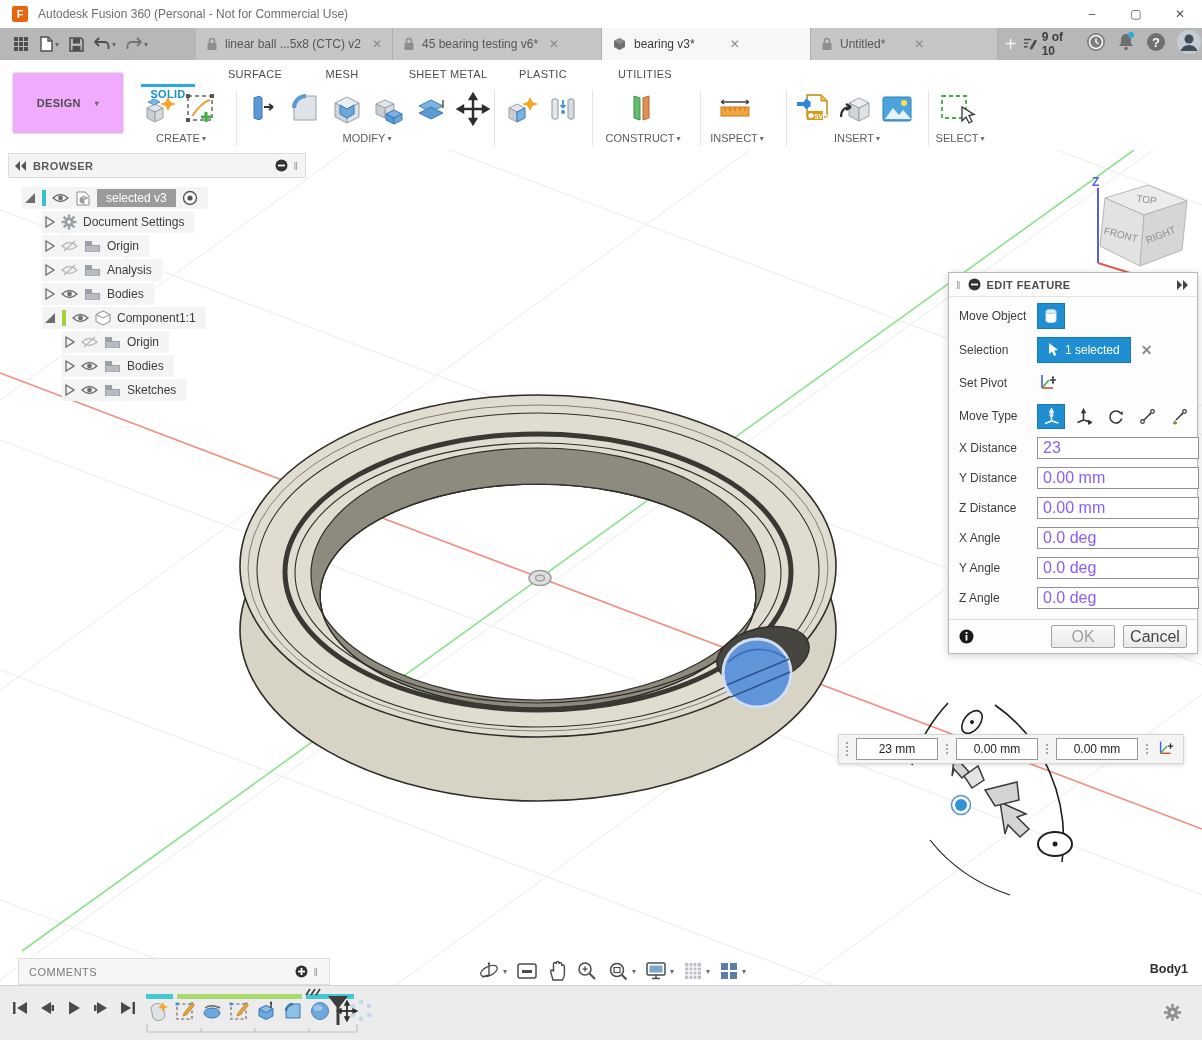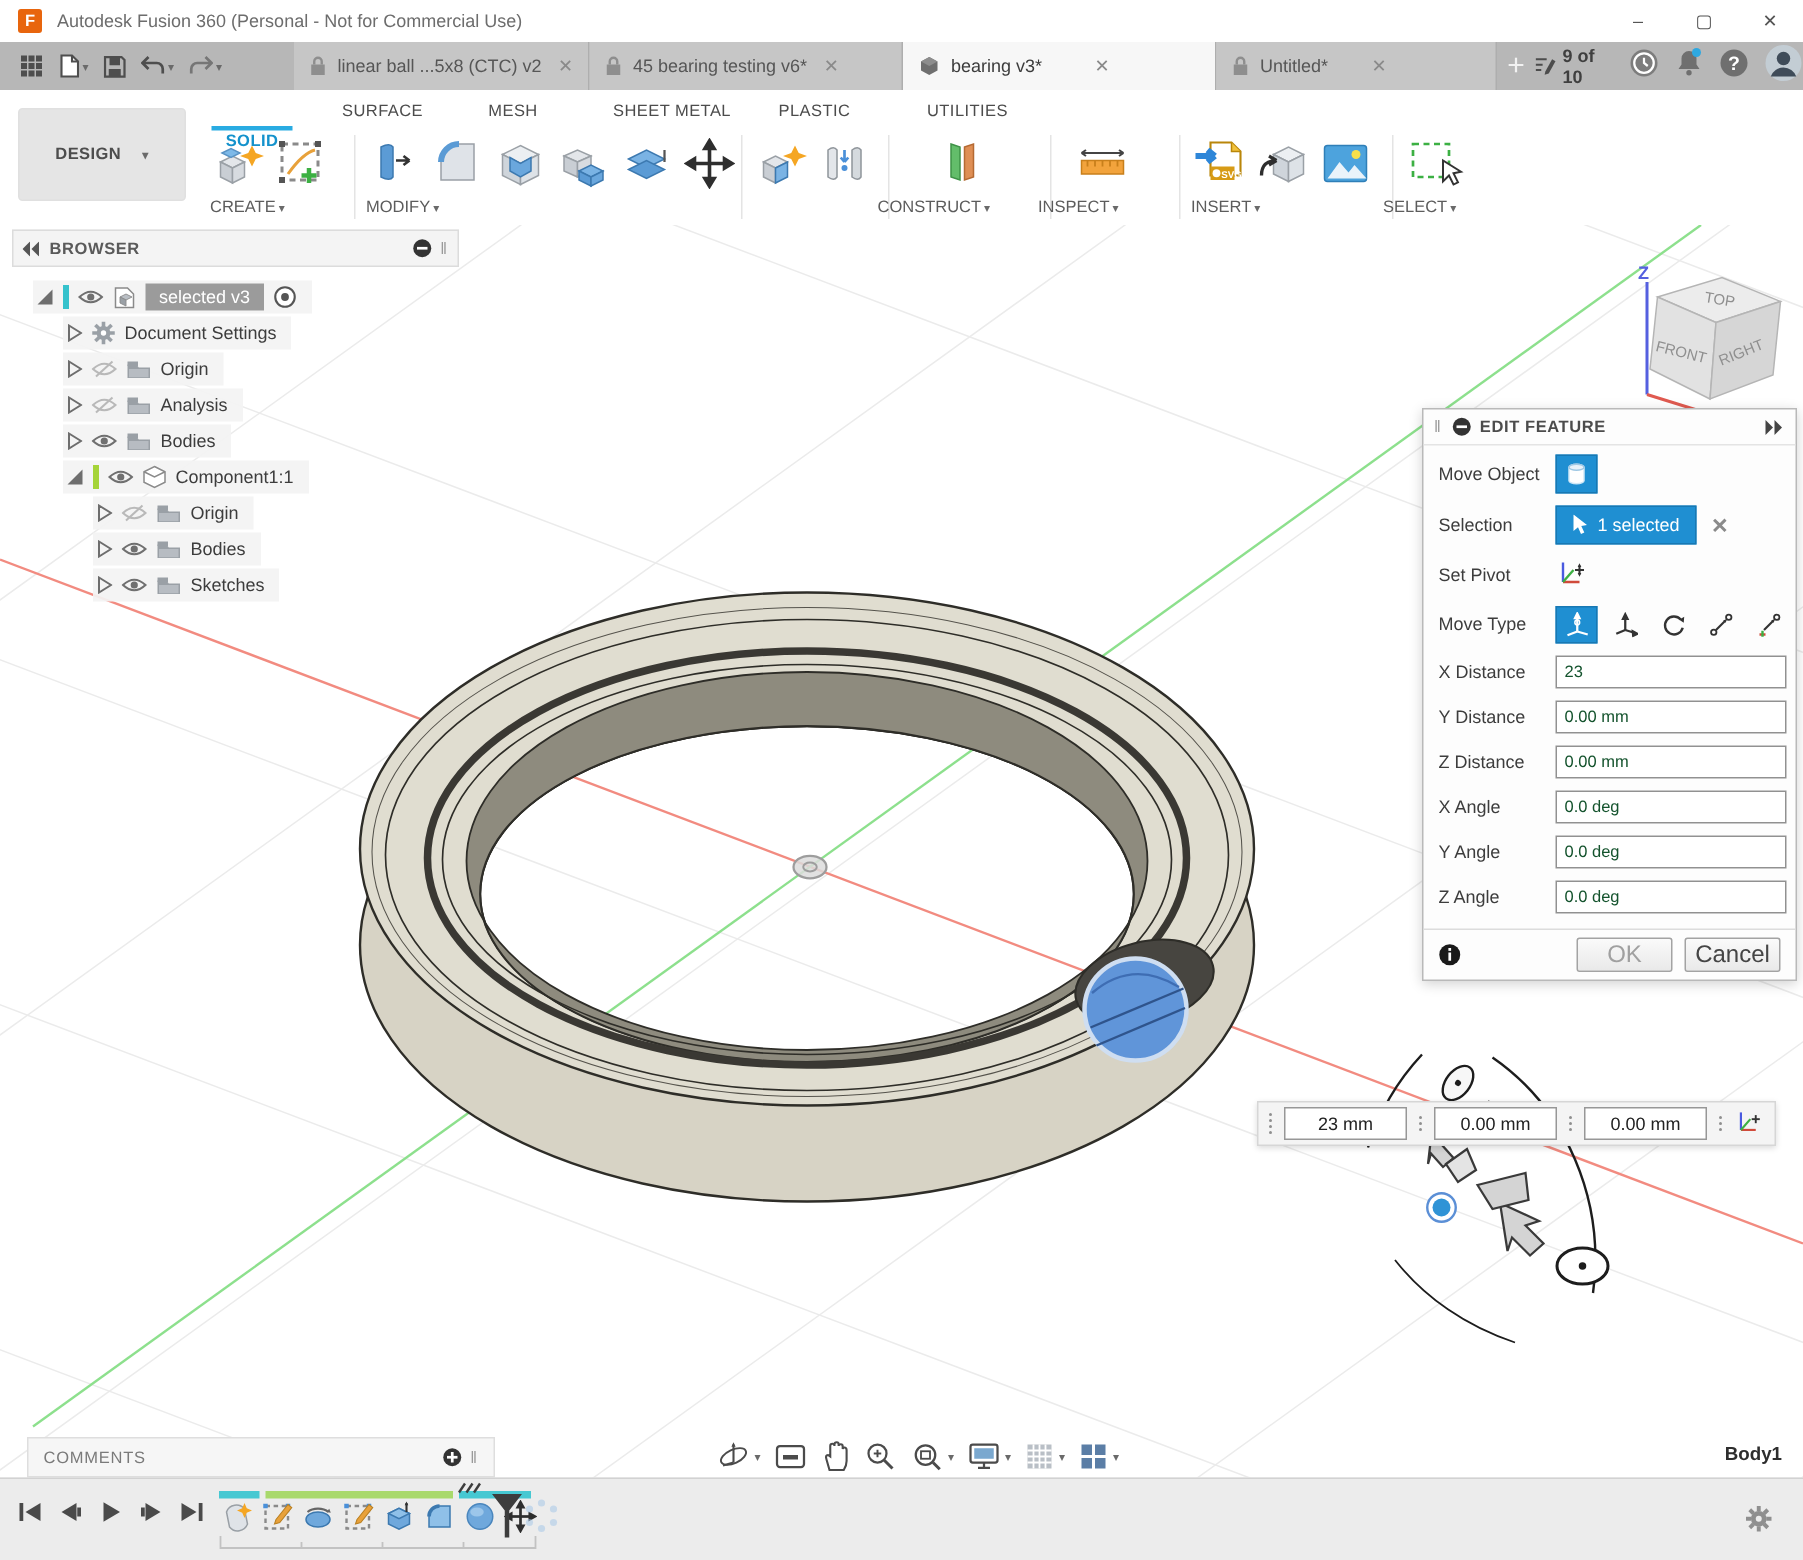--- a/index.html
+++ b/index.html
@@ -16,27 +16,27 @@
   .qb-btn{display:flex;align-items:center;height:24px;padding:0 3px;color:#4e4e4e;}
   .caret{font-size:8px;color:#6a6a6a;margin-left:2px;}
   .doc-tab{height:32px;display:flex;align-items:center;background:#c6c6c6;border-right:1px solid #aeaeae;padding:0 10px;font-size:12px;color:#565656;gap:7px;flex:0 0 auto;}
   .doc-tab.active{background:#f7f7f7;color:#3c3c3c;}
   .tab-close{color:#8a8a8a;font-size:12px;margin-left:4px;}
   .tab-plus{width:26px;height:32px;display:flex;align-items:center;justify-content:center;color:#f2f2f2;font-size:20px;}
   .tab-right{margin-left:auto;display:flex;align-items:center;gap:9px;padding-right:0;}
   .doc-counter{display:flex;align-items:center;gap:4px;font-size:12px;color:#3f3f3f;font-weight:bold;}
   
   .ribbon{position:absolute;left:0;top:60px;width:1202px;height:90px;background:#fff;border-bottom:1px solid #d8d8d8;}
-  .design-btn{position:absolute;left:12px;top:12px;width:110px;height:60px;border:1px solid #e0e0e0;border-radius:3px;background:#e5e5e5;display:flex;align-items:center;justify-content:center;font-size:11px;font-weight:bold;color:#4d4d4d;letter-spacing:.3px;gap:12px;}
+  .design-btn{position:absolute;left:12px;top:12px;width:110px;height:60px;border:1px solid #e0e0e0;border-radius:3px;background:#f0abfc;display:flex;align-items:center;justify-content:center;font-size:11px;font-weight:bold;color:#4d4d4d;letter-spacing:.3px;gap:12px;}
   .ribbon-tab{position:absolute;top:4px;height:20px;font-size:11px;color:#4c4c4c;letter-spacing:.3px;display:flex;align-items:center;justify-content:center;}
   .ribbon-tab.active{color:#1492cc;font-weight:bold;}
   .tab-underline{position:absolute;top:24px;height:3px;background:#29abe2;}
   .rgroup-icons{position:absolute;top:30px;display:flex;gap:4px;}
   .ricon{width:38px;height:38px;display:flex;align-items:center;justify-content:center;}
-  .rgroup-label{position:absolute;top:70px;height:16px;display:flex;align-items:center;font-size:11px;color:#5c5c5c;}
+  .rgroup-label{position:absolute;top:70px;height:16px;display:flex;align-items:center;justify-content:center;font-size:11px;color:#5c5c5c;}
   .rsep{position:absolute;top:30px;height:56px;width:1px;background:#e4e4e4;}
   
   .canvas{position:absolute;left:0;top:150px;width:1202px;height:835px;background:#fff;}
   #scene{position:absolute;left:0;top:0;}
   
   .browser{position:absolute;left:8px;top:3px;width:298px;}
   .browser-header{height:23px;background:#f4f4f4;border:1px solid #dcdcdc;display:flex;align-items:center;font-size:11px;color:#5a5a5a;letter-spacing:.4px;padding:0 6px;}
   .bh-title{margin-left:6px;font-weight:bold;}
   .bh-right{margin-left:auto;display:flex;align-items:center;gap:5px;}
   .tree{margin-top:8px;}
@@ -48,21 +48,21 @@
   .indent1{width:14px;flex:0 0 auto;} .indent2{width:34px;flex:0 0 auto;} .indent3{width:54px;flex:0 0 auto;}
   
   .dialog{position:absolute;left:948px;top:122px;width:248px;background:#fdfdfd;border:1px solid #b9b9b9;box-shadow:0 2px 8px rgba(0,0,0,.18);}
   .dlg-header{height:23px;display:flex;align-items:center;border-bottom:1px solid #e4e4e4;padding:0 7px;gap:6px;}
   .dlg-title{font-size:11px;color:#4c4c4c;letter-spacing:.4px;font-weight:bold;}
   .dlg-row{display:flex;align-items:center;padding:0 10px;}
   .dlg-label{width:78px;font-size:12px;color:#3d3d3d;flex:0 0 auto;}
   .blue-btn{background:#1f8fd2;border:1px solid #1878b3;display:flex;align-items:center;justify-content:center;}
   .mt-btn{width:26px;height:23px;display:flex;align-items:center;justify-content:center;border:1px solid transparent;}
   .mt-btn.active{background:#1f8fd2;border-color:#1878b3;}
-  .dlg-input{width:150px;height:18px;border:1px solid #919191;font-size:11px;color:#14532d;padding:1px 5px;font-family:"Liberation Sans",sans-serif;background:#fff;}
+  .dlg-input{width:150px;height:18px;border:1px solid #919191;font-size:16px;color:#8b5cf6;padding:1px 5px;font-family:"Liberation Sans",sans-serif;background:#fff;}
   .dlg-footer{height:33px;border-top:1px solid #dcdcdc;display:flex;align-items:center;padding:0 10px;gap:8px;margin-top:6px;}
   .dlg-btn{width:62px;height:21px;border:1px solid #a3a3a3;border-radius:2px;background:linear-gradient(#fafafa,#e9e9e9);font-size:16px;display:flex;align-items:center;justify-content:center;}
   .dlg-btn.ok{color:#a0a0a0;margin-left:auto;}
   .dlg-btn.cancel{color:#454545;}
   
   .minibar{position:absolute;left:838px;top:584px;height:28px;background:#f4f4f4;border:1px solid #d6d6d6;box-shadow:0 1px 4px rgba(0,0,0,.15);display:flex;align-items:center;padding:0 7px;gap:8px;}
   .mini-input{width:76px;height:18px;border:1px solid #979797;background:#fff;font-size:12px;color:#222;text-align:center;font-family:"Liberation Sans",sans-serif;}
   .vdots{display:flex;flex-direction:column;gap:2px;align-items:center;}
   .vdots i{width:2px;height:2px;border-radius:50%;background:#8f8f8f;}
   

